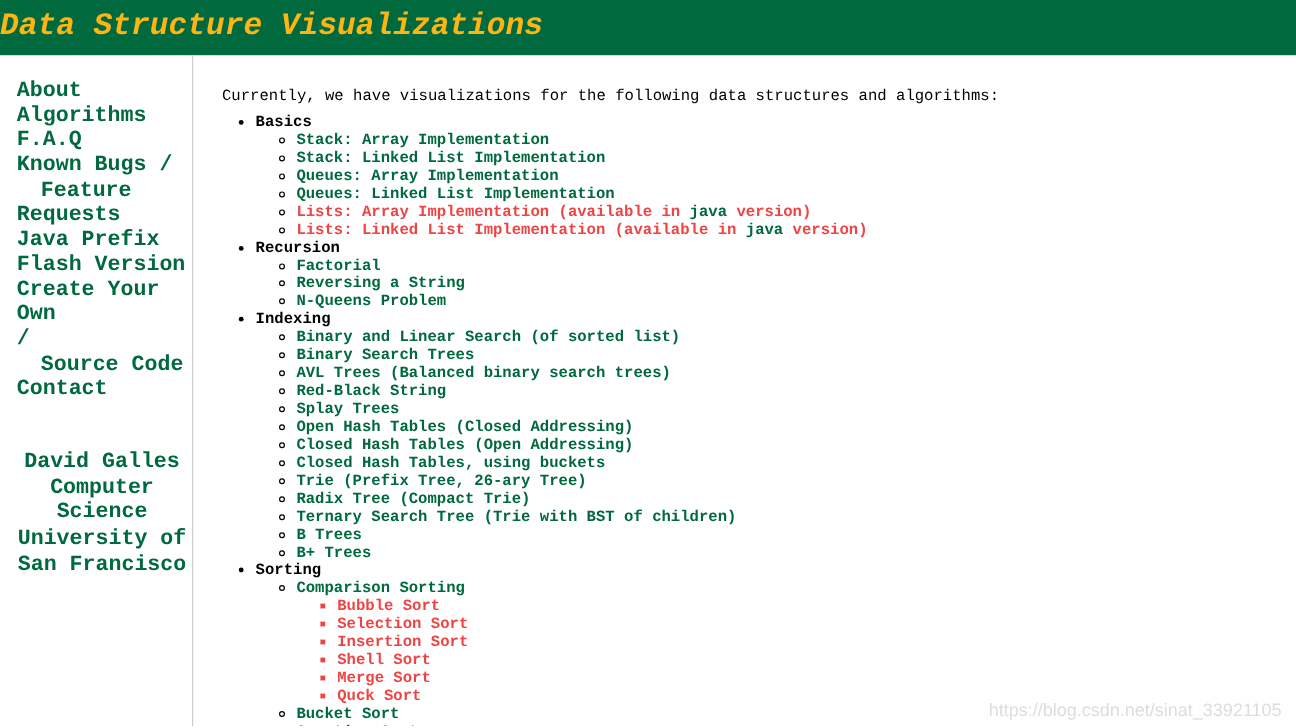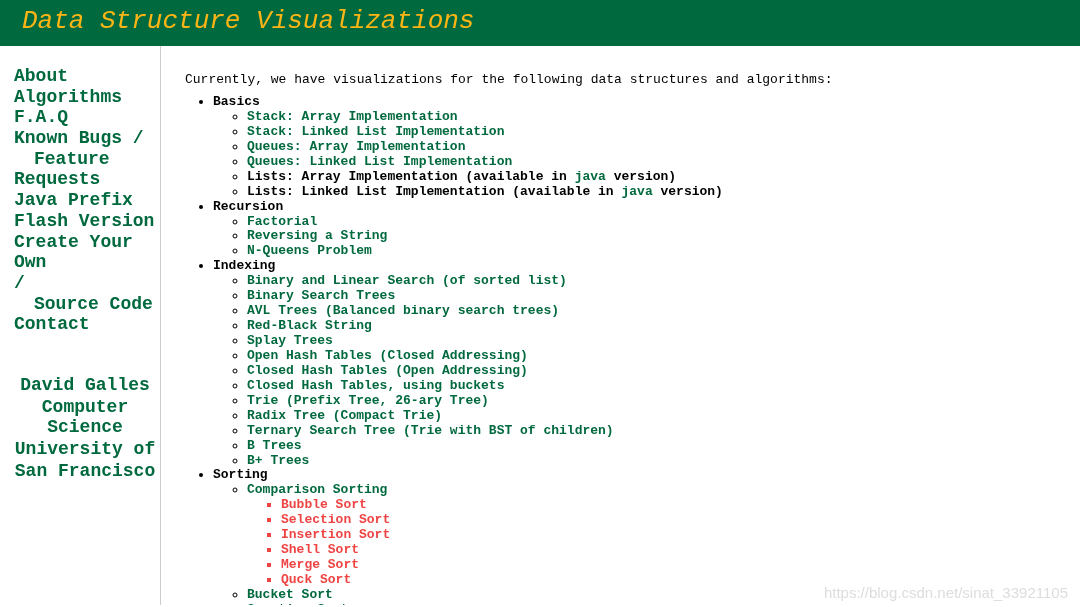--- a/index.html
+++ b/index.html
@@ -8,22 +8,22 @@
       font-size: 13px;
       background: #ffffff;
       width: 1080px;
       height: 607px;
       overflow: hidden;
       position: relative;
     }
     .header {
       background: #00693e;
       color: #FDB515;
-      padding: 6px 10px 10px 22px;
-      font-weight: normal;
+      padding: 6px 10px 10px 0;
+      font-weight: bold;
       font-size: 26px;
       font-style: italic;
     }
     .body-wrap {
       display: flex;
       height: calc(100% - 48px);
     }
     .sidebar {
       width: 160px;
       padding: 20px 4px 0 14px;
@@ -63,21 +63,21 @@
       margin-left: 34px;
     }
     ul.level2 > li { color: #000000; line-height: 1.15; }
     ul.level2 > li > .link { color: #00693e; text-align: center; }
     ul.level3 {
       list-style: square;
       margin-left: 34px;
     }
     ul.level3 > li { color: #ef4444; line-height: 1.15; }
     .link { color: #00693e; cursor: pointer; }
-    .note { color: #000000; }
+    .note { color: #ef4444; }
     .java { color: #00693e; }
     .watermark {
       position: absolute;
       bottom: 6px;
       right: 12px;
       color: #dddddd;
       font-family: Arial, sans-serif;
       font-size: 15px;
     }
   </style>

